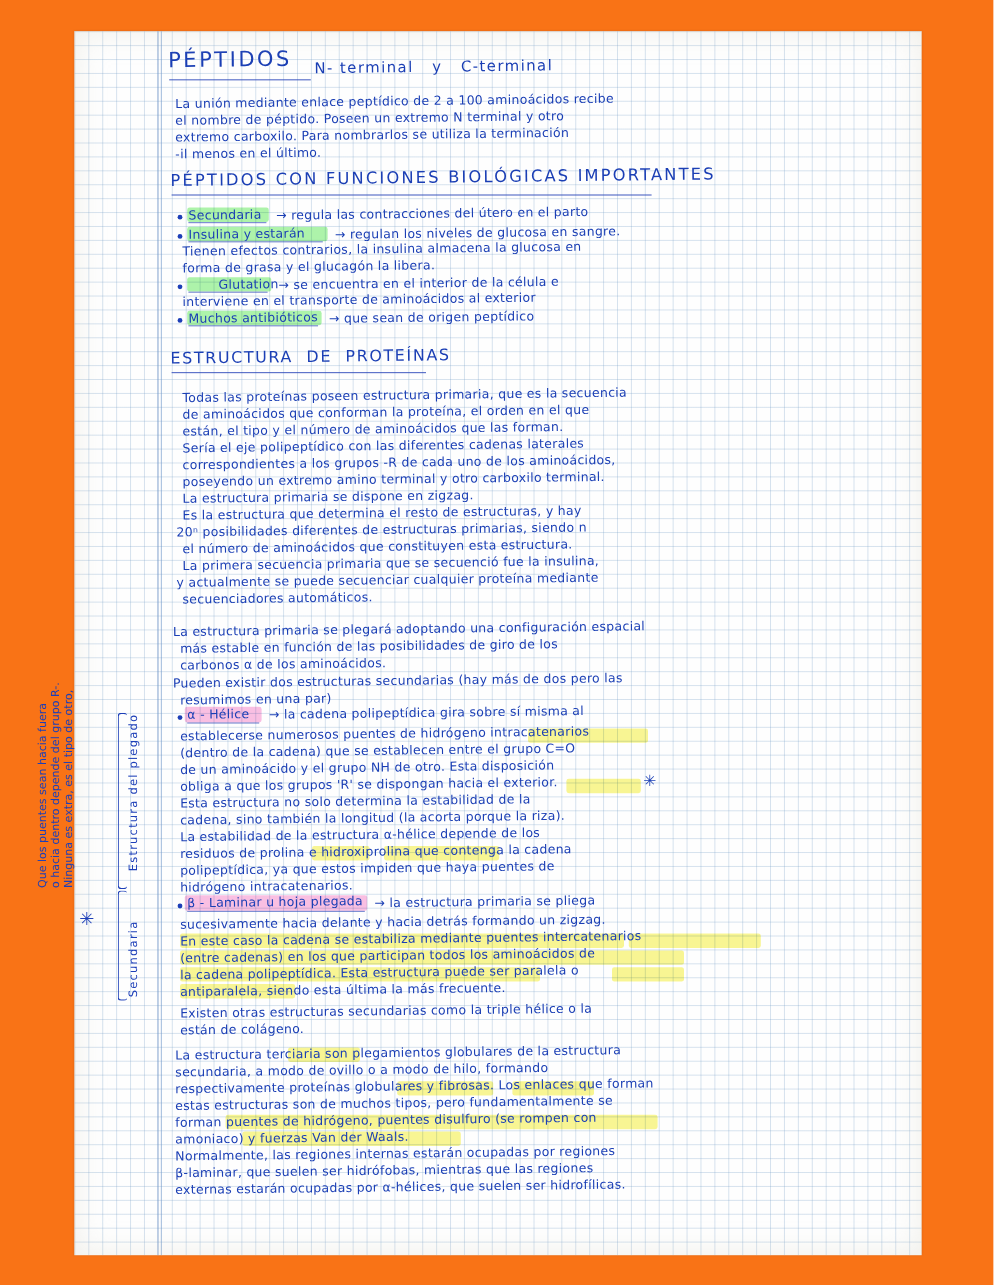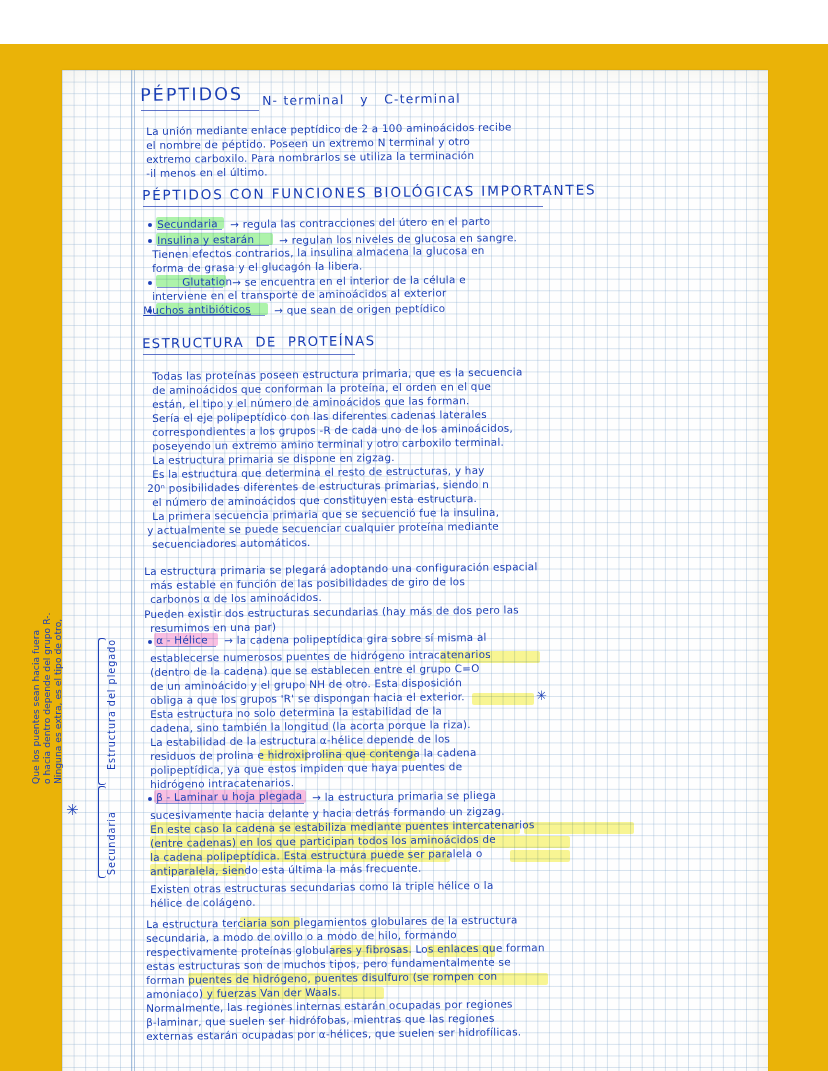--- a/index.html
+++ b/index.html
@@ -10,22 +10,21 @@
   body {
     width: 828px;
     height: 1071px;
     position: relative;
     font-family: "DejaVu Sans", sans-serif;
     overflow: hidden;
   }
   #page {
     position: absolute;
     inset: 0;
-    background: #eab308;
-    margin-top: 44px;
+    background: #f97316;
   }
   
   .paper {
     position: absolute;
     left: 62px;
     top: 26px;
     width: 706px;
     height: 1020px;
     background-color: #fefefe;
     background-image:
@@ -177,21 +176,21 @@
 
     <div class="dot" style="left:86px; top:211px;"></div>
     <div class="hl hl-green" style="left:94px; top:205px; width:70px; height:12px;"></div>
     <div class="hw slant" style="left:95px; top:205px;padding-left:25px;">Glutation</div>
     <div class="hw slant" style="left:170px; top:205px;">→ se encuentra en el interior de la célula e</div>
     <div class="ul thin" style="left:95px; top:217px; width:66px;"></div>
     <div class="hw slant" style="left:90px; top:219px;">interviene en el transporte de aminoácidos al exterior</div>
 
     <div class="dot" style="left:86px; top:239px;"></div>
     <div class="hl hl-green" style="left:94px; top:233px; width:112px; height:12px;"></div>
-    <div class="hw slant" style="left:81px; top:233px;text-decoration:underline;">Muchos antibióticos</div>
+    <div class="hw slant" style="left:95px; top:233px;">Muchos antibióticos</div>
     <div class="hw slant" style="left:212px; top:233px;">→ que sean de origen peptídico</div>
     <div class="ul thin" style="left:95px; top:245px; width:108px;"></div>
 
     <div class="hw head slant" style="left:80px; top:267px;">ESTRUCTURA  DE  PROTEÍNAS</div>
     <div class="ul" style="left:81px; top:284px; width:212px;"></div>
 
     <div class="hw slant" style="left:90px; top:299px;">Todas las proteínas poseen estructura primaria, que es la secuencia</div>
     <div class="hw slant" style="left:90px; top:313px;">de aminoácidos que conforman la proteína, el orden en el que</div>
     <div class="hw slant" style="left:90px; top:327px;">están, el tipo y el número de aminoácidos que las forman.</div>
     <div class="hw slant" style="left:90px; top:341px;">Sería el eje polipeptídico con las diferentes cadenas laterales</div>
@@ -245,21 +244,21 @@
     <div class="hw slant" style="left:88px; top:752px;">En este caso la cadena se estabiliza mediante puentes intercatenarios</div>
     <div class="hl hl-yellow" style="left:88px; top:766px; width:420px; height:12px;"></div>
     <div class="hw slant" style="left:88px; top:766px;">(entre cadenas) en los que participan todos los aminoácidos de</div>
     <div class="hl hl-yellow" style="left:88px; top:780px; width:300px; height:12px;"></div>
     <div class="hl hl-yellow" style="left:448px; top:780px; width:60px; height:12px;"></div>
     <div class="hw slant" style="left:88px; top:780px;">la cadena polipeptídica. Esta estructura puede ser paralela o</div>
     <div class="hl hl-yellow" style="left:88px; top:794px; width:96px; height:12px;"></div>
     <div class="hw slant" style="left:88px; top:794px;">antiparalela, siendo esta última la más frecuente.</div>
 
     <div class="hw slant" style="left:88px; top:812px;">Existen otras estructuras secundarias como la triple hélice o la</div>
-    <div class="hw slant" style="left:88px; top:826px;">hélice de colágeno.</div>
+    <div class="hw slant" style="left:88px; top:826px;">están de colágeno.</div>
 
     <div class="hl hl-yellow" style="left:178px; top:847px; width:60px; height:12px;"></div>
     <div class="hw slant" style="left:84px; top:847px;">La estructura terciaria son plegamientos globulares de la estructura</div>
     <div class="hw slant" style="left:84px; top:861px;">secundaria, a modo de ovillo o a modo de hilo, formando</div>
     <div class="hl hl-yellow" style="left:269px; top:875px; width:80px; height:12px;"></div>
     <div class="hl hl-yellow" style="left:365px; top:875px; width:68px; height:12px;"></div>
     <div class="hw slant" style="left:84px; top:875px;">respectivamente proteínas globulares y fibrosas. Los enlaces que forman</div>
     <div class="hw slant" style="left:84px; top:889px;">estas estructuras son de muchos tipos, pero fundamentalmente se</div>
     <div class="hl hl-yellow" style="left:126px; top:903px; width:360px; height:12px;"></div>
     <div class="hw slant" style="left:84px; top:903px;">forman puentes de hidrógeno, puentes disulfuro (se rompen con</div>

